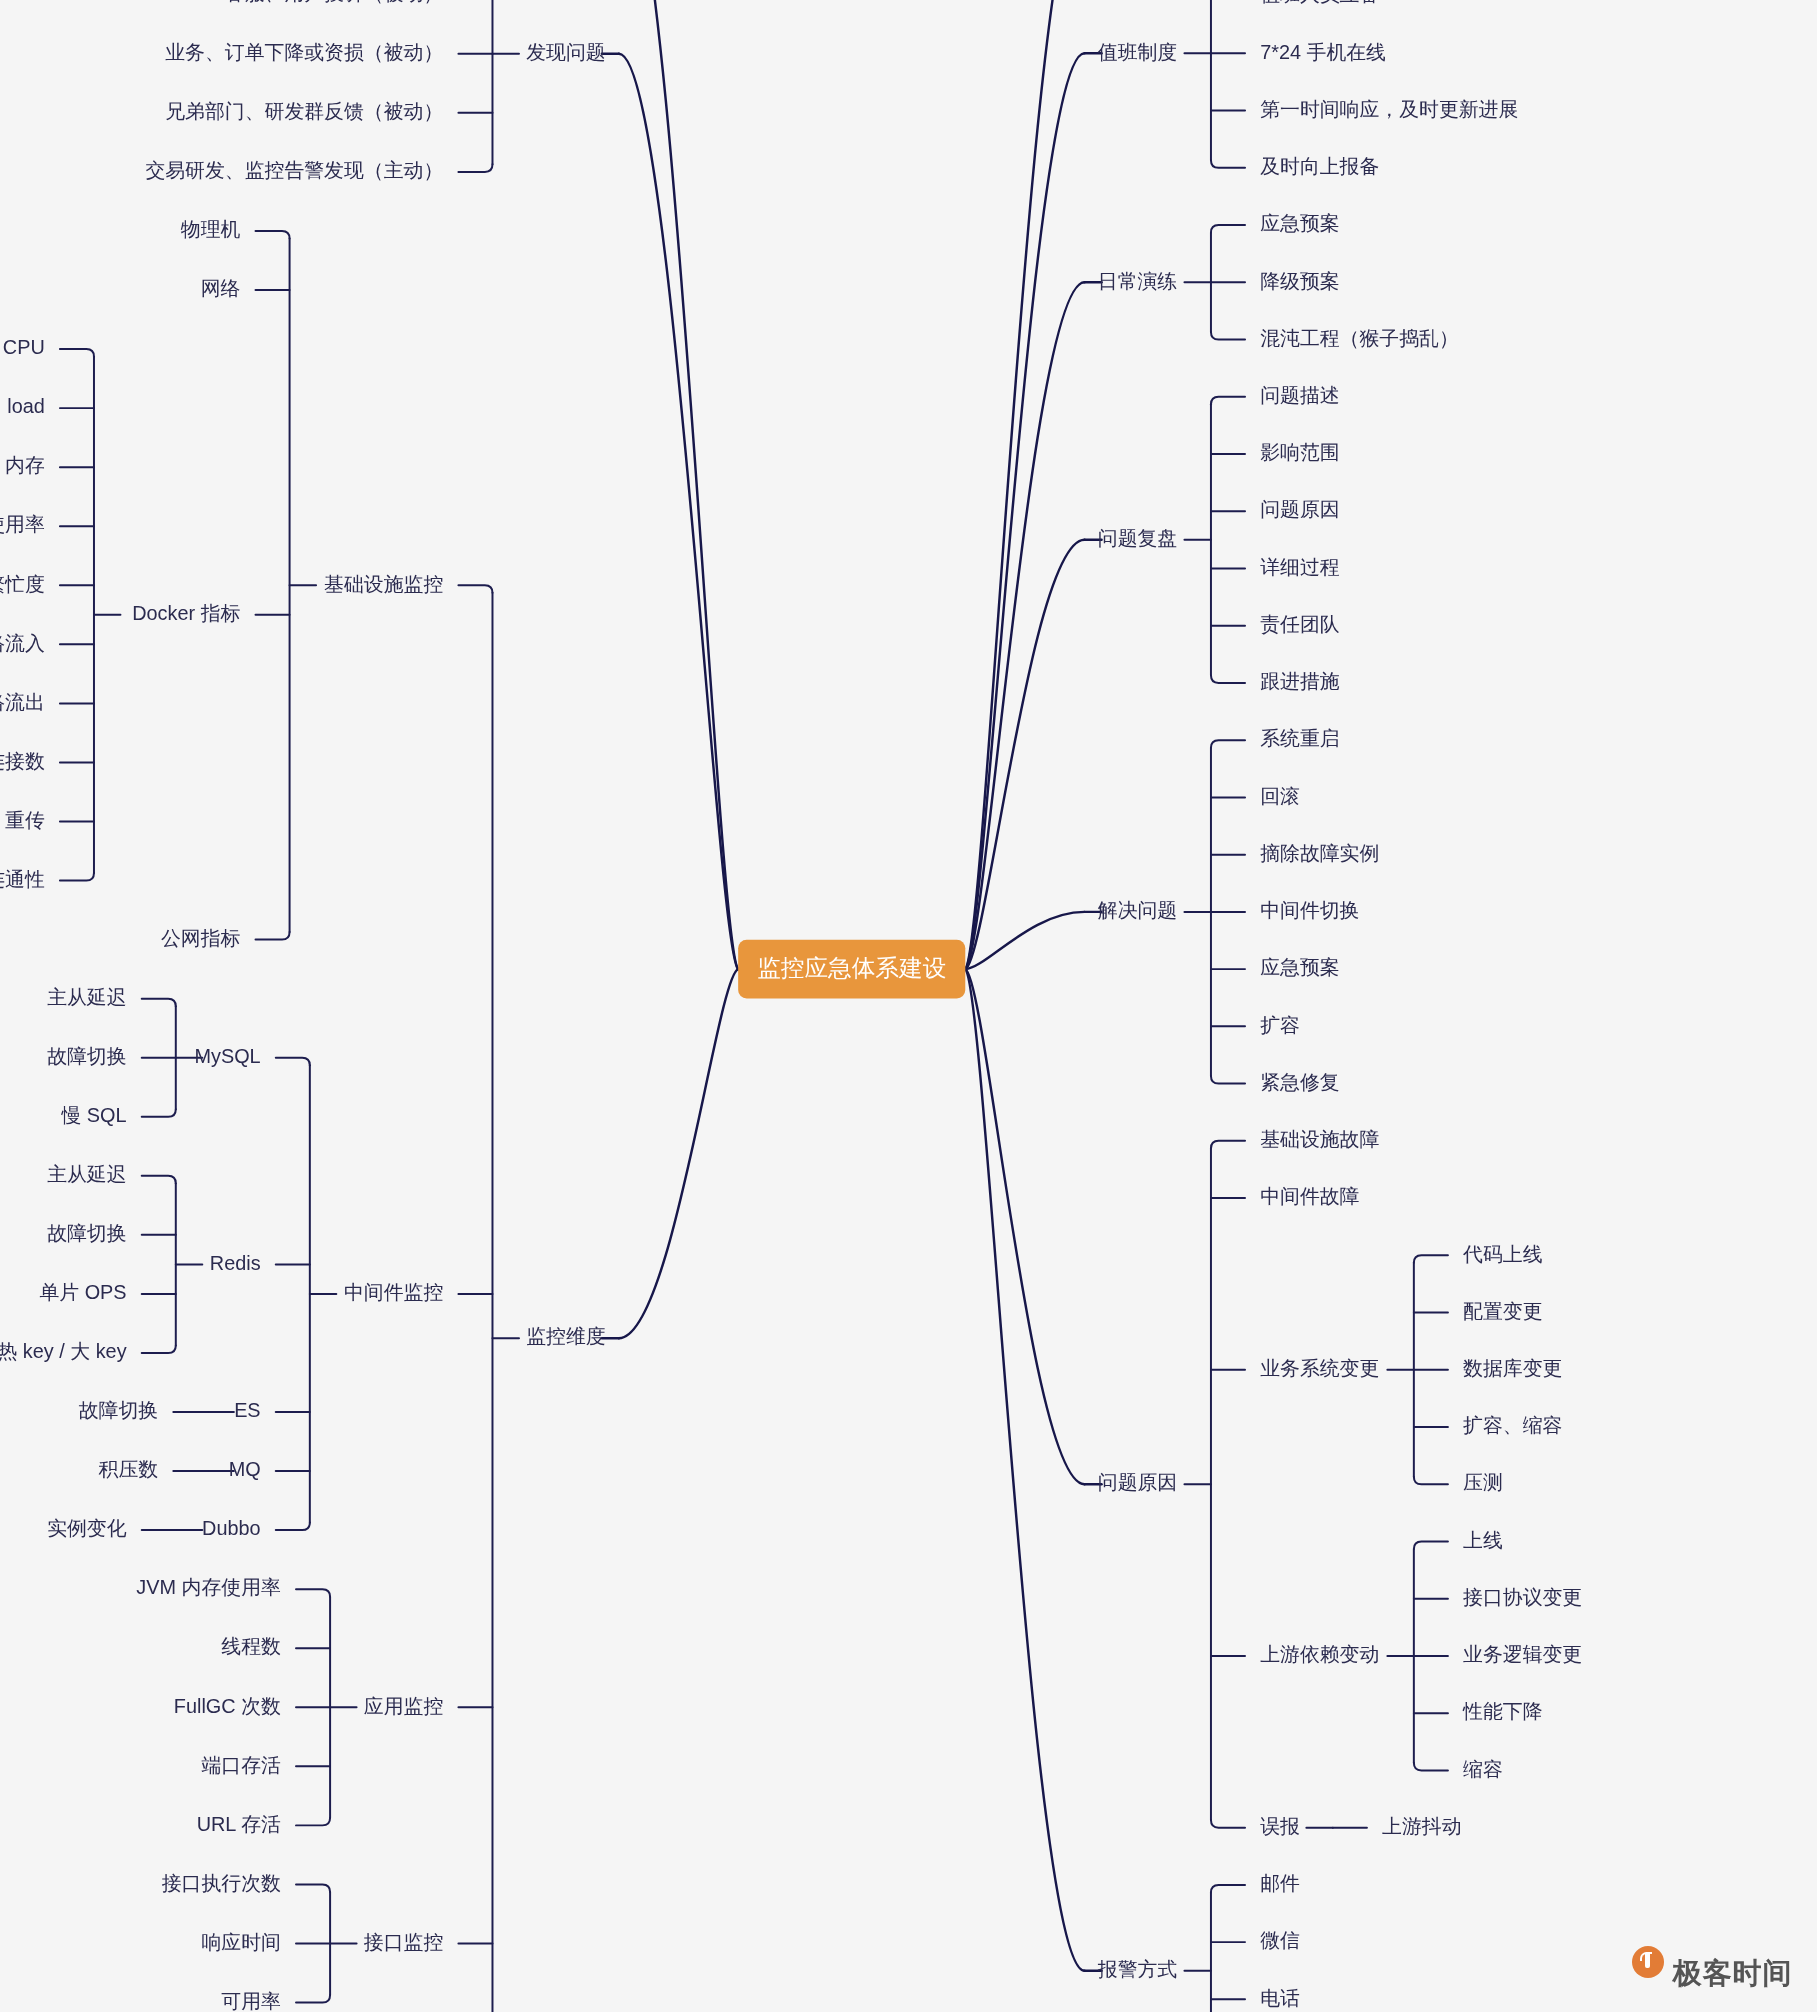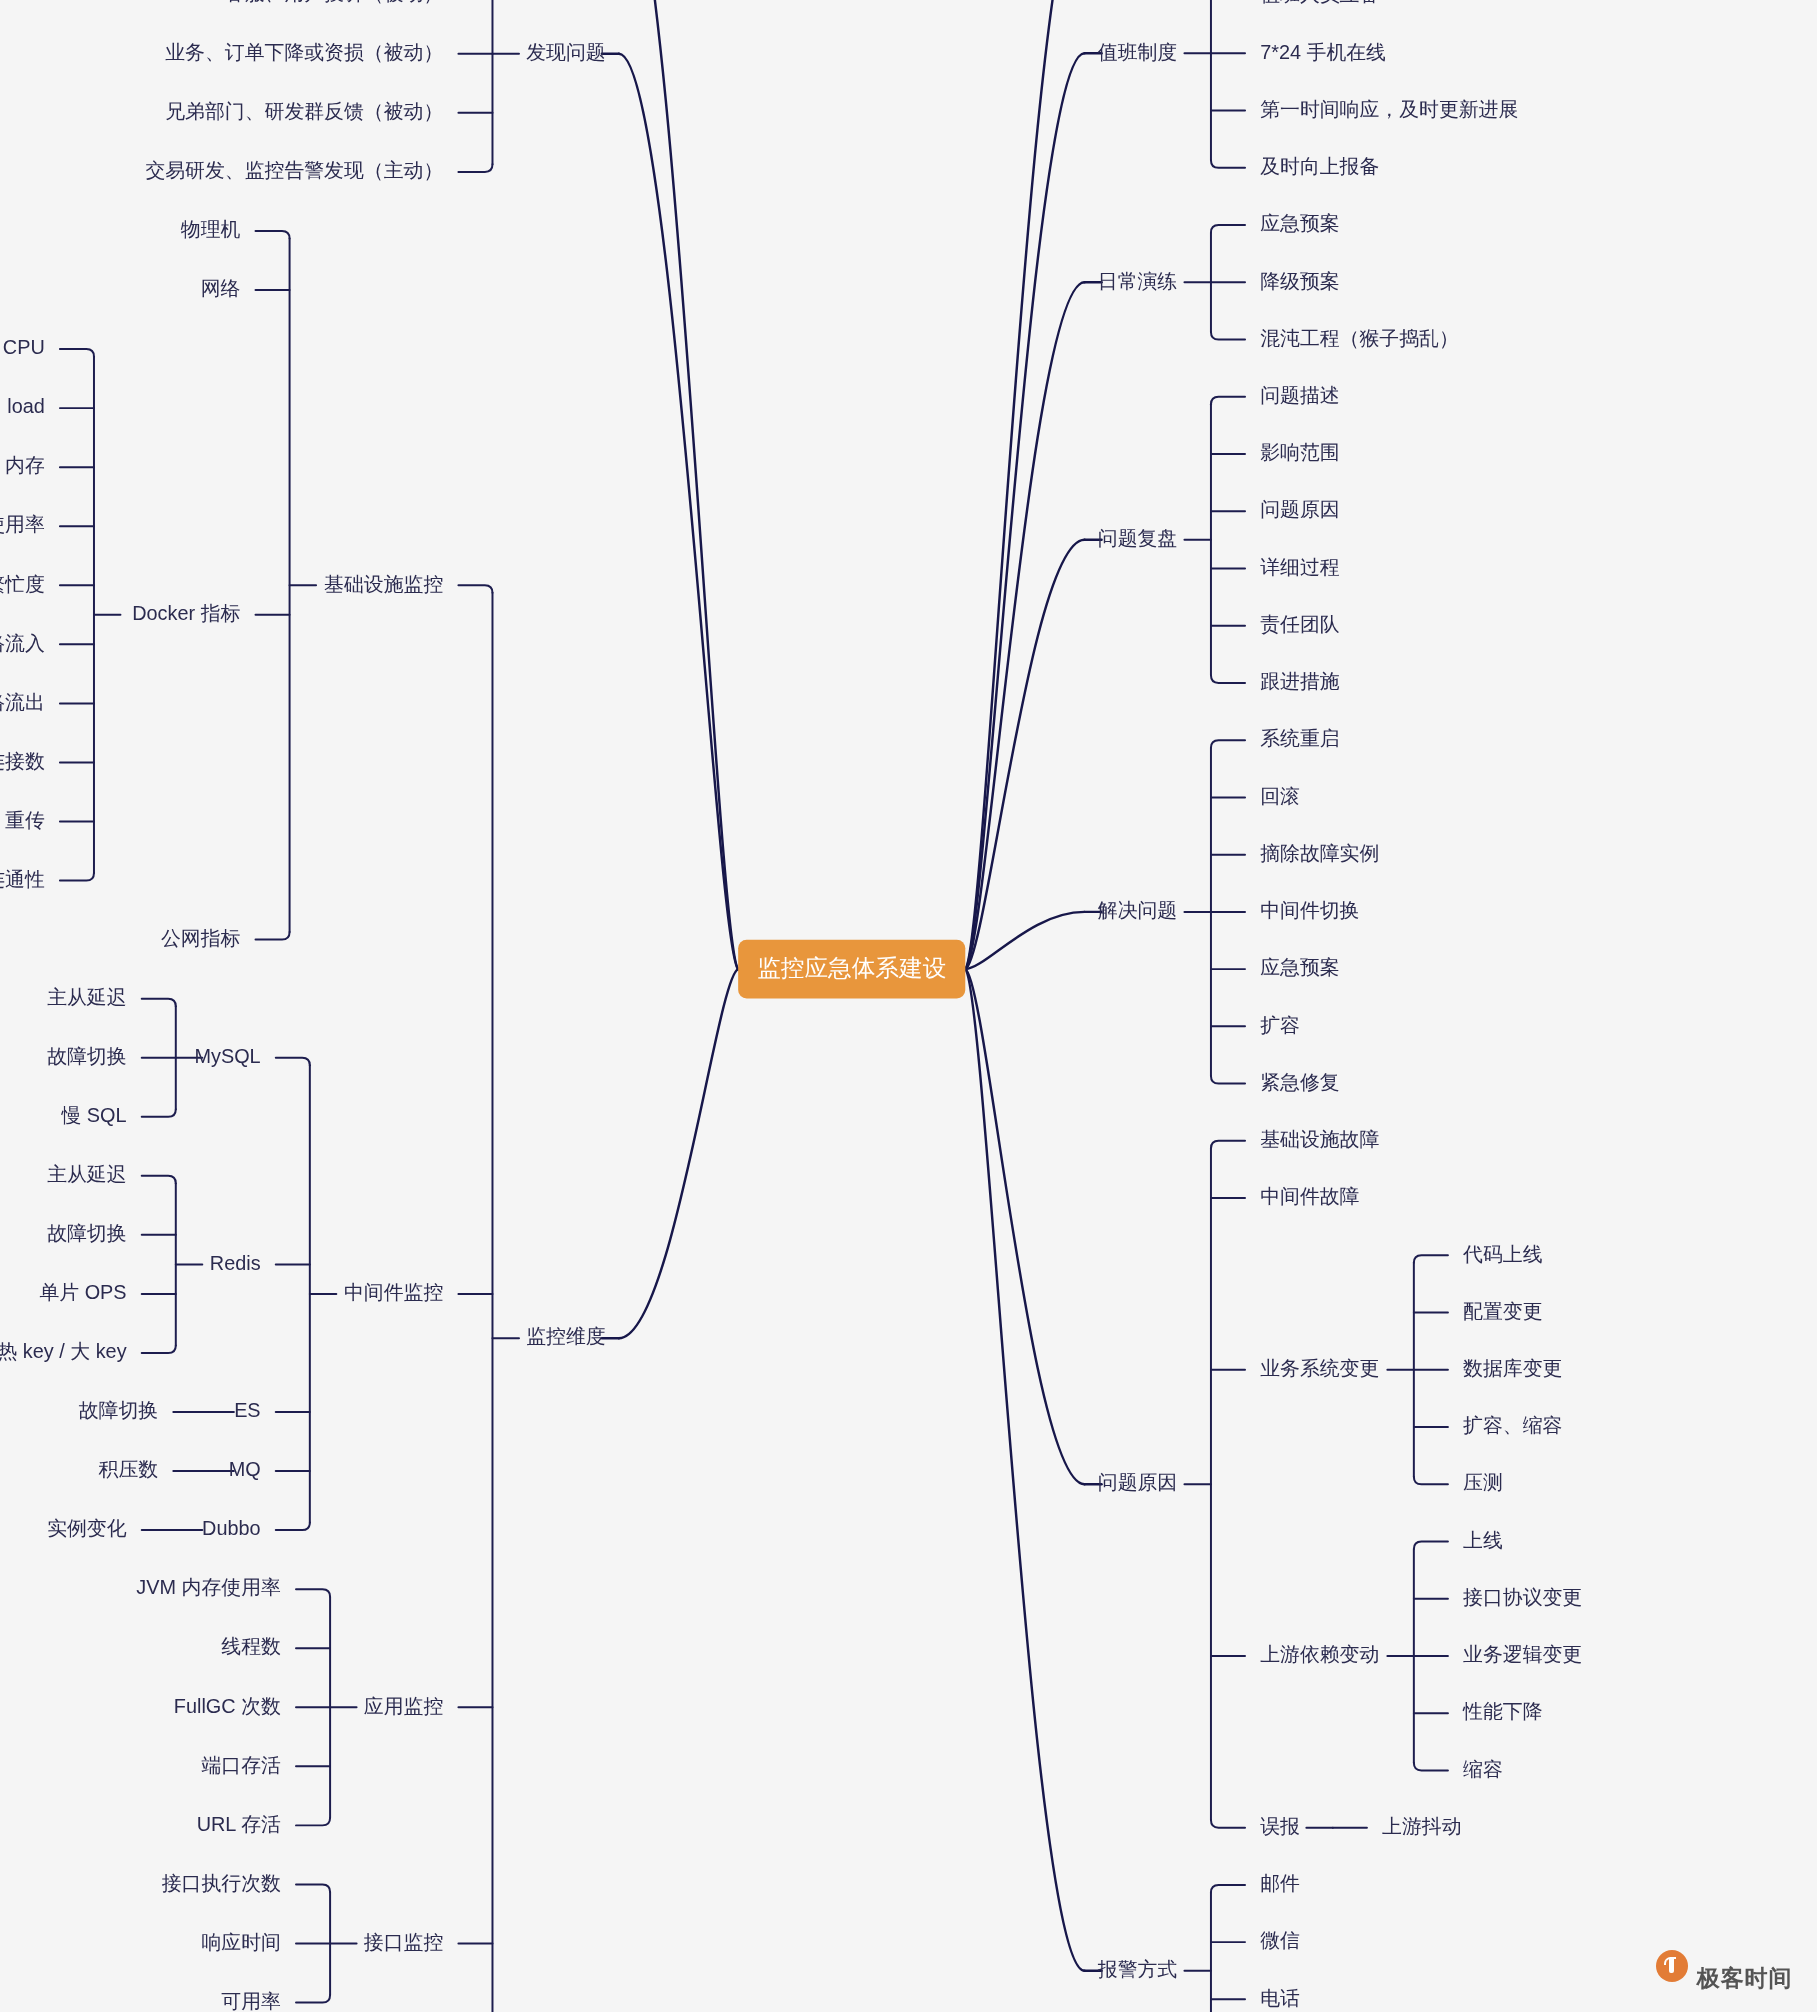--- a/index.html
+++ b/index.html
@@ -37,21 +37,21 @@
   #watermark .wm-logo::after{
     content:"";position:absolute;left:13.2px;top:6.6px;
     width:4.7px;height:16px;background:#fff;border-radius:1.9px;
   }
   #watermark .wm-logo::before{
     content:"";position:absolute;left:7.6px;top:6.6px;
     width:10.4px;height:6.6px;border:2.8px solid #fff;border-right:none;border-bottom:none;
     border-radius:6.6px 0 0 0;
   }
   #watermark .wm-text{
-    font-size:23px;color:#4c4c4c;letter-spacing:0.9px;font-weight:600;margin-top:25px;
+    font-size:29px;color:#4c4c4c;letter-spacing:0.9px;font-weight:600;margin-top:25px;
   }
 </style>
 </head>
 <body>
 
 <svg id="mindmap" viewBox="0 0 1920 2127">
   <g id="links-layer">
       <path d="M 1020 1024 C 1042.68 1001.0176, 1089.3 -125.12000000000012, 1146 -125.12000000000012" class="root-link"></path>
       <path d="M 1146 -125.12000000000012 L 1164 -125.12000000000012" class="root-link"></path>
       <path d="M 1251.6 -125.12000000000012 L 1279.6 -125.12000000000012" class="link"></path>

